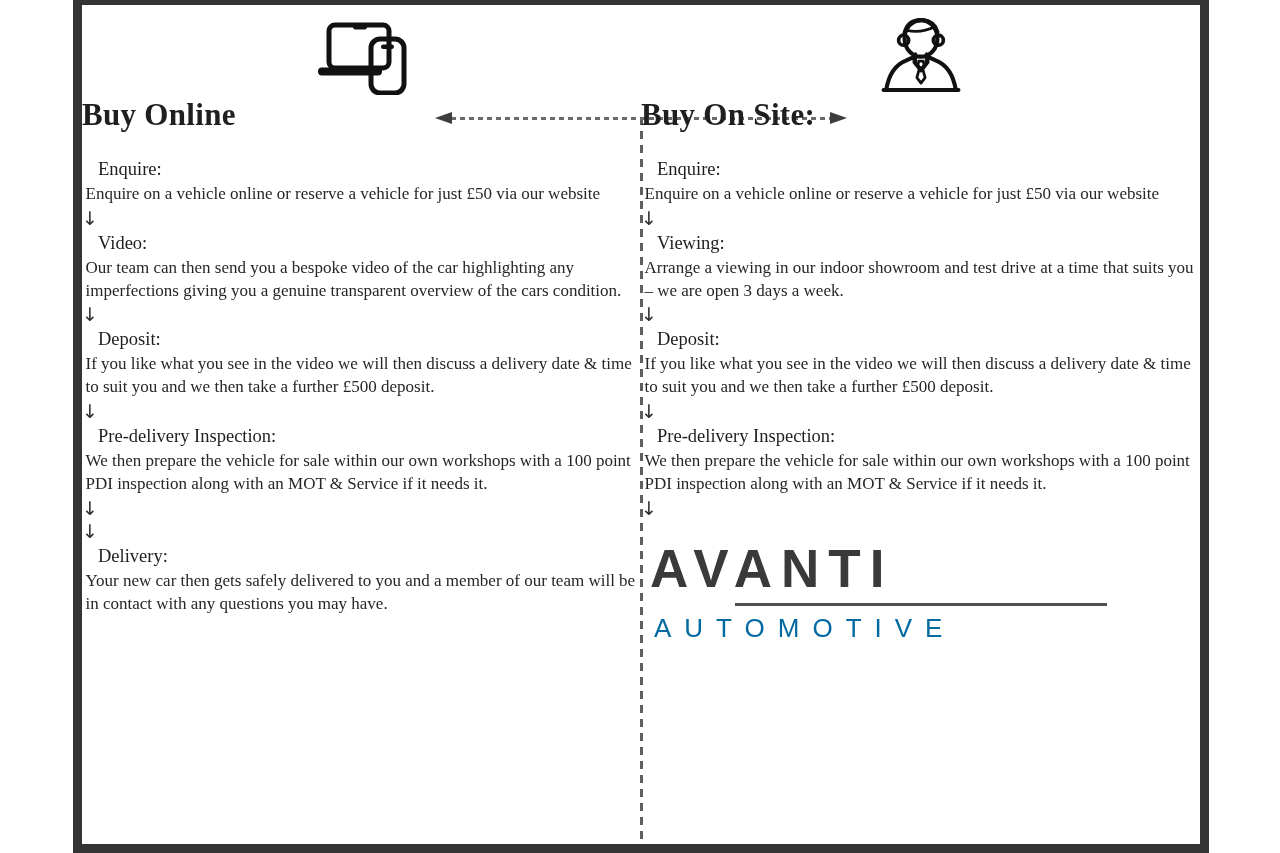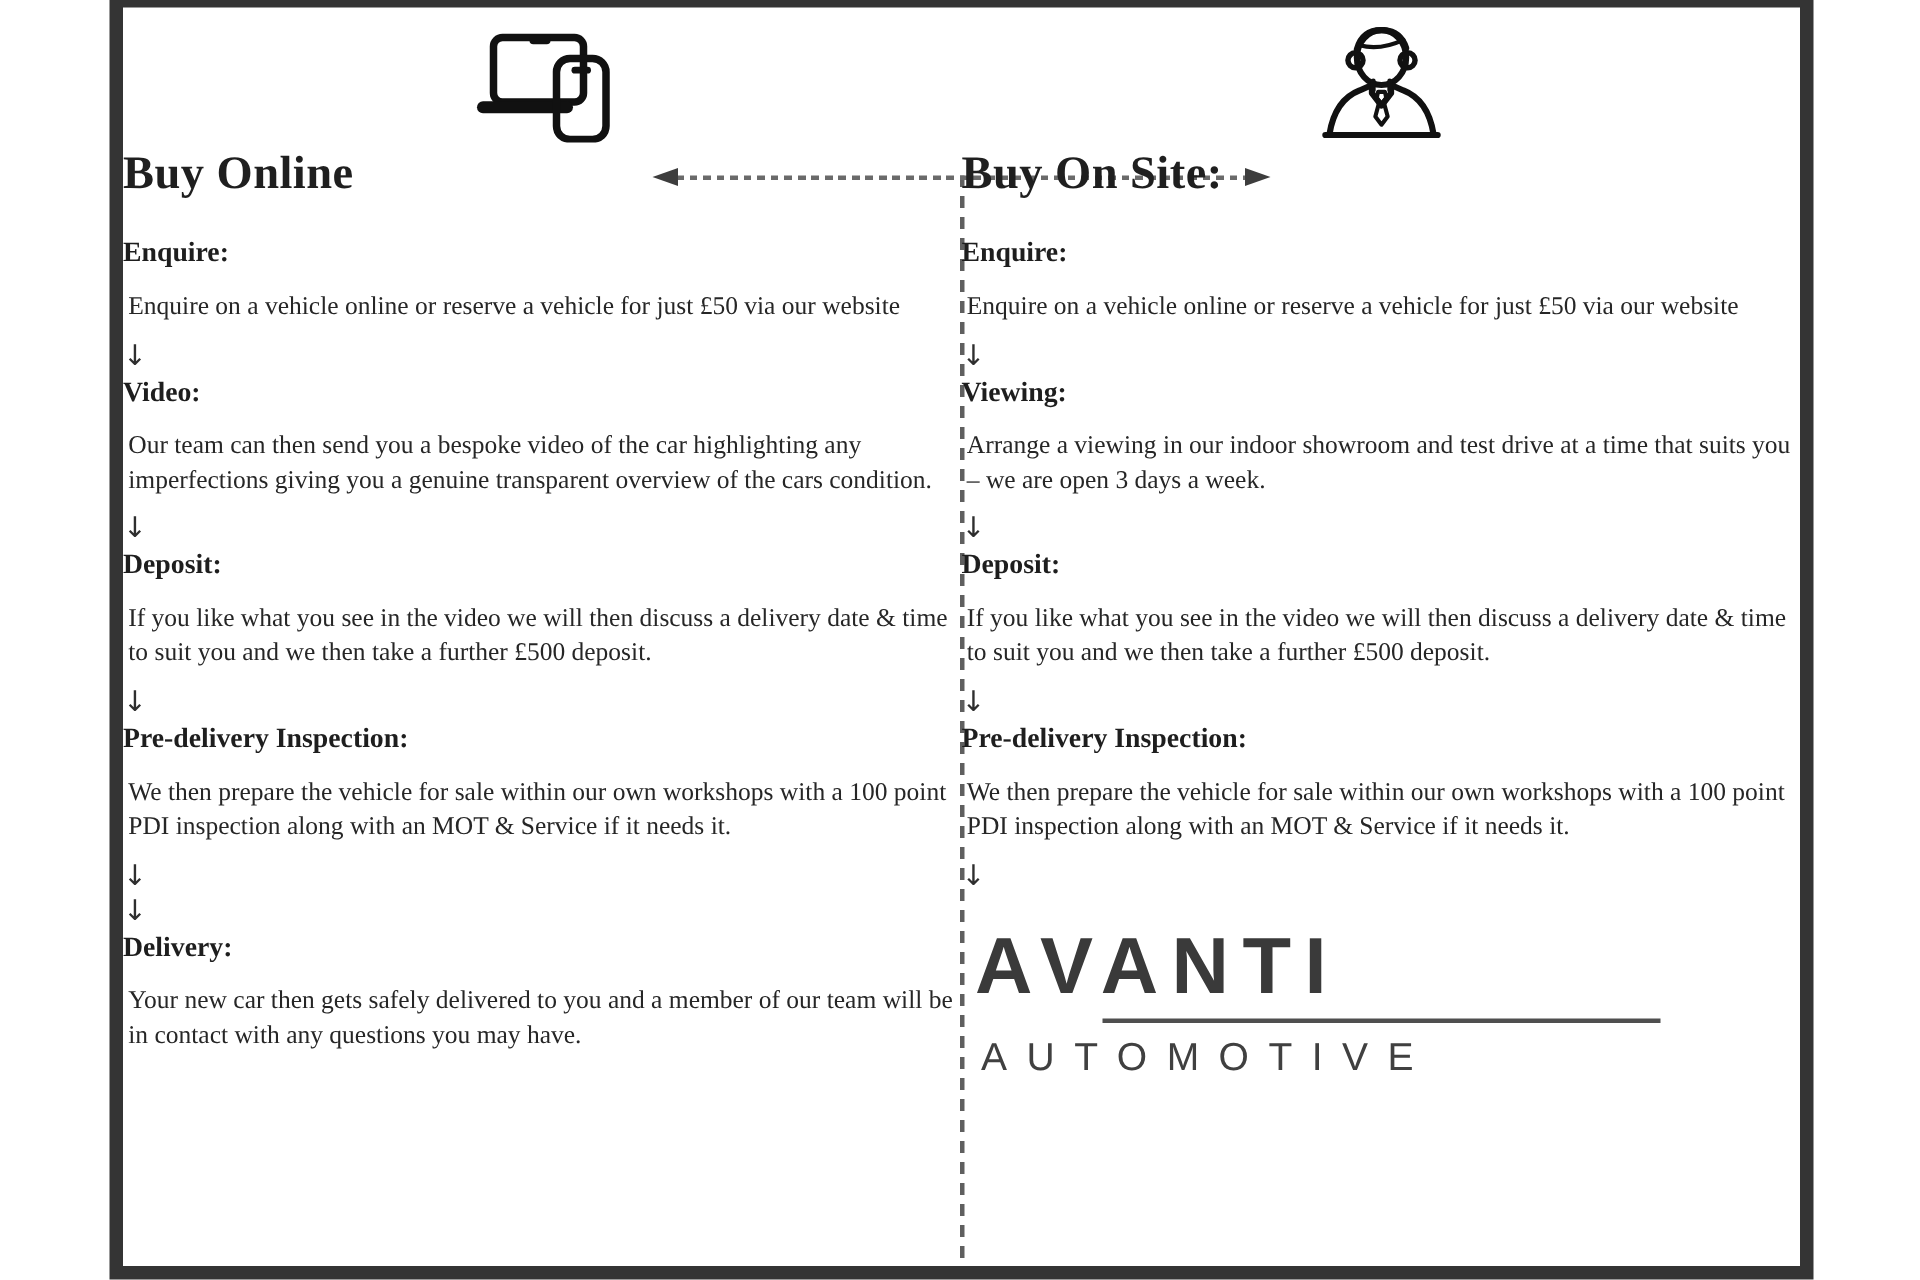--- a/index.html
+++ b/index.html
@@ -21,27 +21,27 @@
   }
   .ah{position:absolute;top:-5px;width:0;height:0;border-top:6.5px solid transparent;border-bottom:6.5px solid transparent;}
   .ah-left{left:-16px;border-right:17px solid #3d3d3d;}
   .ah-right{right:-16px;border-left:17px solid #3d3d3d;}
   .col{position:absolute;top:0;width:50%;height:100%;text-align:left;box-sizing:border-box;}
   .col-left{left:0;}
   .col-right{left:50%;}
   .icon-area{height:78px;margin-top:12px;display:flex;align-items:flex-end;justify-content:center;}
   .col-heading{font-size:31px;font-weight:700;line-height:1.15;margin:2px 0 0;letter-spacing:0.3px;color:#1f1f1f;}
   .steps{margin-top:24px;}
-  .step-title{font-size:18.5px;font-weight:700;line-height:1.3;color:#1e1e1e;}
-  .step-body{font-size:17px;line-height:1.35;max-width:552px;margin:12px auto;color:#262626;}
+  .step-title{font-size:18.5px;font-weight:400;line-height:1.3;color:#1e1e1e;margin-left:16px;}
+  .step-body{font-size:17px;line-height:1.35;max-width:552px;margin:2px auto;color:#262626;}
   .darrow{font-family:"DejaVu Sans",sans-serif;font-size:19px;line-height:1.05;margin:3px 0 2px;color:#2e2e2e;}
   .brand{margin-top:23px;font-family:"Liberation Sans","DejaVu Sans",sans-serif;color:#3a3a3a;}
   .brand-name{font-size:53px;font-weight:800;letter-spacing:9px;padding-left:9px;line-height:1;}
   .brand-rule{width:372px;height:3px;background:#4f4f4f;margin:8px auto 9px;}
-  .brand-sub{font-size:26px;font-weight:500;letter-spacing:13px;padding-left:13px;line-height:1;color:#404040;}
+  .brand-sub{font-size:26px;font-weight:500;letter-spacing:13px;padding-left:13px;line-height:1;color:#0369a1;}
   svg .st{fill:none;stroke:#111111;stroke-linecap:round;stroke-linejoin:round;}
 </style>
 </head>
 <body>
 
 <div class="frame">
 
   <div class="center-divider"></div>
 
   <div class="h-arrow">

